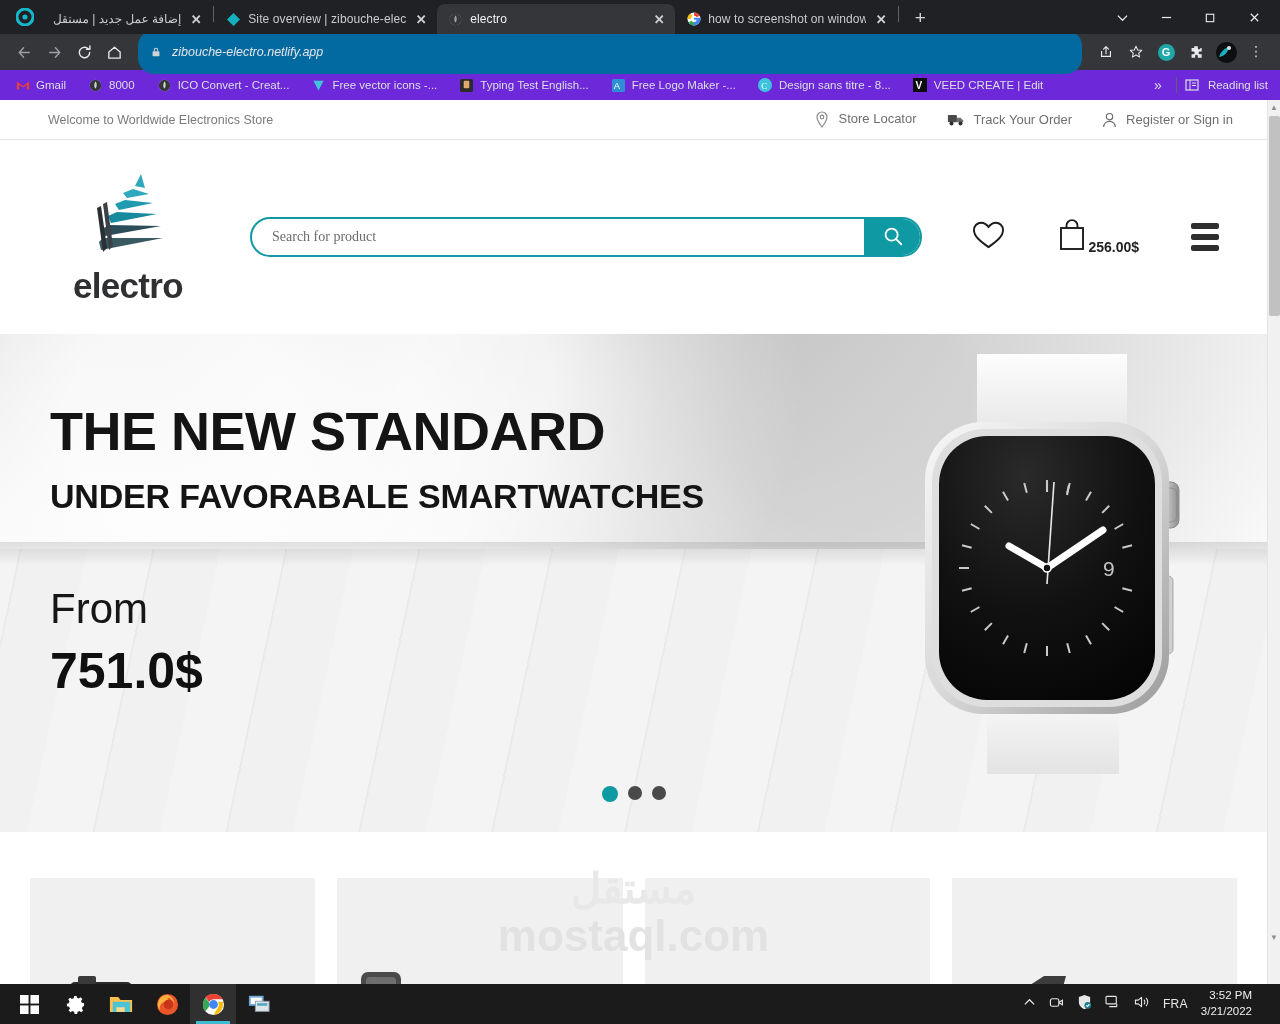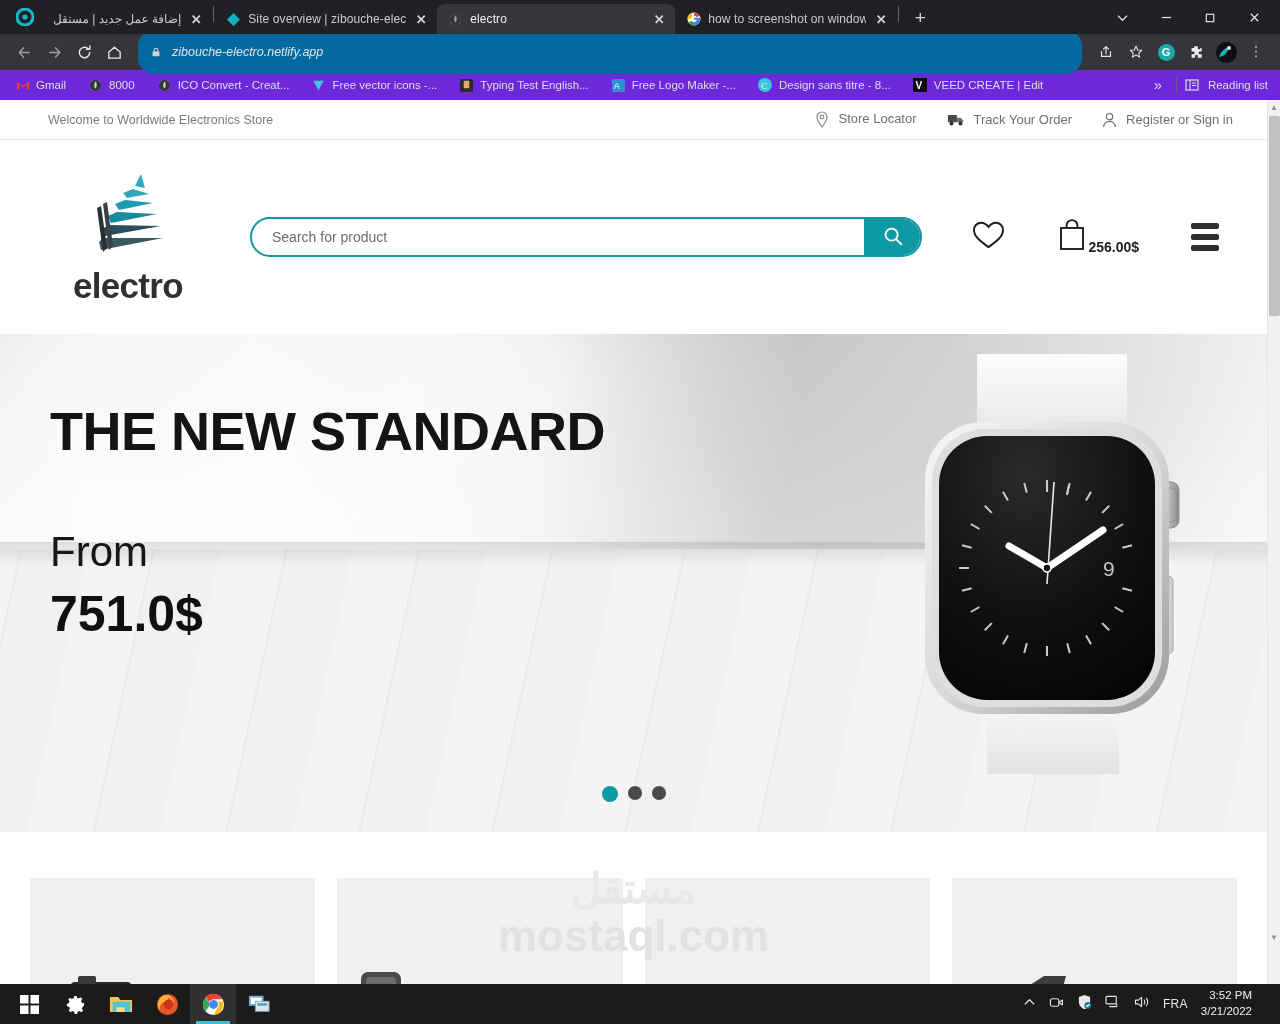--- a/index.html
+++ b/index.html
@@ -102,21 +102,21 @@
   .logo-word {
     font-size: 35px; font-weight: 700; color: #2f3032; letter-spacing: -.7px;
     line-height: 1; margin-top: 4px;
   }
   .search-wrap {
     margin-left: 42px; width: 672px; height: 40px; border: 2px solid #0f9aa3;
     border-radius: 20px; display: flex; align-items: center; overflow: hidden; background: #fff;
   }
   .search-input {
     flex: 1 1 auto; border: none; outline: none; height: 100%; padding: 12px 20px;
-    font-size: 14px; color: #6c6c6c; font-family: Liberation Sans, sans-serif; background: transparent;
+    font-size: 14px; color: #6c6c6c; font-family: Liberation Serif, serif; background: transparent;
   }
   .search-input::placeholder { color: #6c6c6c; }
   .search-btn {
     width: 57px; height: 40px; background: #0f9aa3; display: flex; align-items: center;
     justify-content: center; border: none; flex: 0 0 57px; margin-right: -1px;
   }
   .header-right { margin-left: auto; display: flex; align-items: center; gap: 52px; padding-right: 8px;}
   .cart { display: flex; align-items: flex-end; gap: 1px; }
   .cart-amount { font-size: 14px; color: #222; font-weight: 600; margin-bottom: 1px; }
   .burger { display: flex; flex-direction: column; gap: 5px; }
@@ -617,20 +617,21 @@
               <line x1="0" y1="0" x2="-38" y2="-22" stroke="#fff" stroke-width="7" stroke-linecap="round"></line>
               <line x1="0" y1="0" x2="56" y2="-38" stroke="#fff" stroke-width="7" stroke-linecap="round"></line>
               <line x1="0" y1="16" x2="7" y2="-86" stroke="#e8e8e8" stroke-width="1.6"></line>
               <circle cx="0" cy="0" r="4" fill="#111" stroke="#fff" stroke-width="1.6"></circle>
             </g>
           </svg>
         </div>
 
         <div class="hero-inner">
           <div class="hero-h1">THE NEW STANDARD</div>
+          <div class="hero-h2">UNDER FAVORABALE SMARTWATCHES</div>
           <div class="hero-from">From</div>
           <div class="hero-price">751.0$</div>
         </div>
 
         <div class="dots">
           <span class="dot on"></span>
           <span class="dot"></span>
           <span class="dot"></span>
         </div>
       </div>

